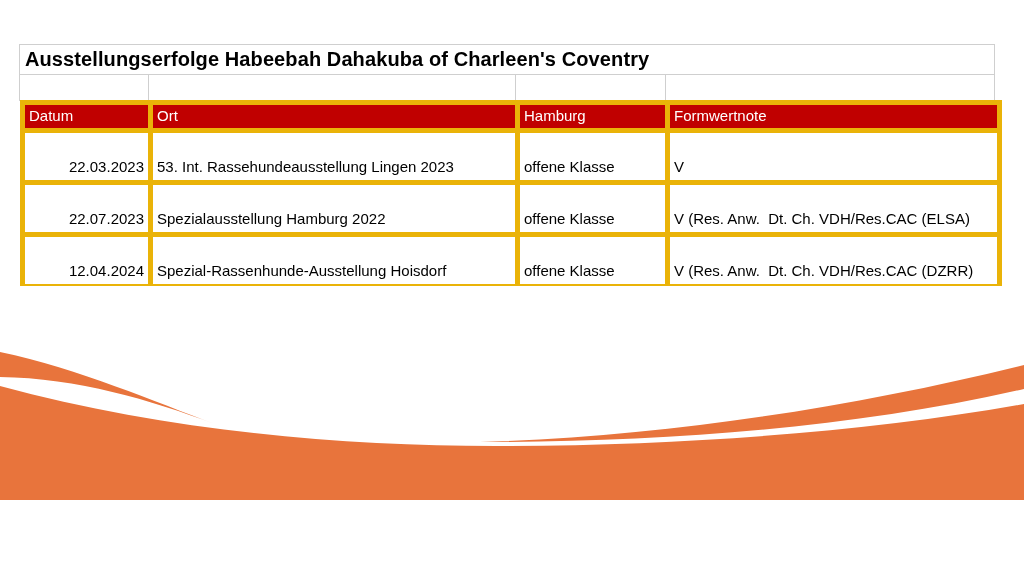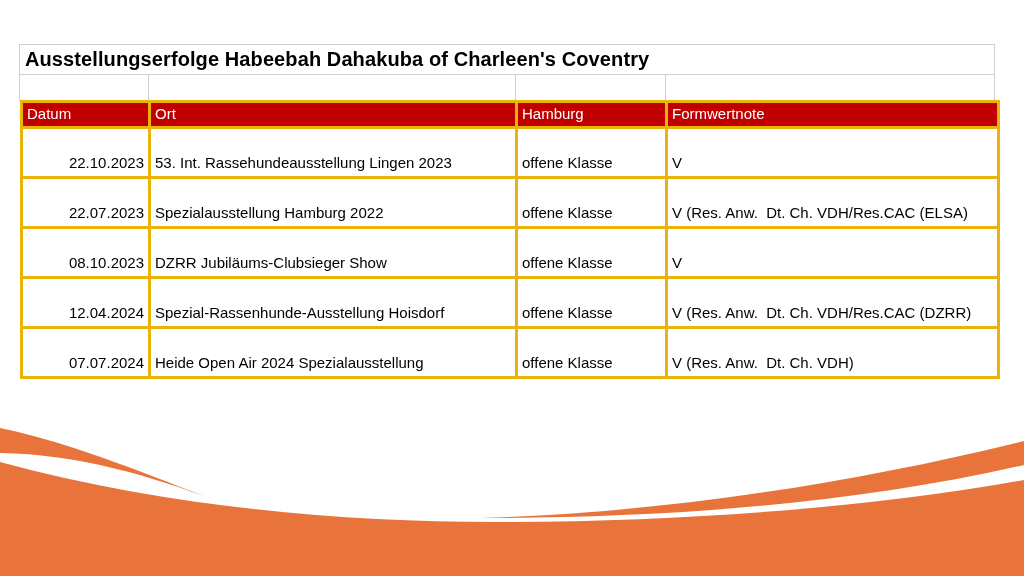--- a/index.html
+++ b/index.html
@@ -1,17 +1,17 @@
 <!DOCTYPE html>
 <html><head>
 <meta charset="utf-8">
 <style>
   html,body { margin:0; padding:0; background:#ffffff; }
   .slide {
-    position:relative; width:1024px; height:576px; background:#ffffff;
+    position:relative; width:1024px; height:500px; background:#ffffff;
     overflow:hidden; font-family:"Liberation Sans", sans-serif; color:#000;
   }
 
   
   .title-row {
     position:absolute; left:19px; top:44px; width:976px; height:31px;
     box-sizing:border-box; border:1px solid #cfcfcf; background:#fff;
     display:flex; align-items:center; padding-left:5px;
     font-size:20px; font-weight:bold; letter-spacing:0.1px; white-space:nowrap;
   }
@@ -26,21 +26,21 @@
   .spacer-cell:last-child { border-right:none; }
 
   
   table.results {
     position:absolute; left:20px; top:100px;
     border-collapse:collapse; table-layout:fixed;
     border:2px solid #000; background:#fff;
   }
   .results th, .results td {
     box-sizing:content-box;
-    border:3px solid #eab308;
+    border:5px solid #eab308;
     vertical-align:bottom;
     font-size:15px;
     padding:2px 4px 5px 4px;
     overflow:hidden;
     white-space:pre;
   }
   .results thead th {
     background:#c00000; color:#ffffff;
     font-weight:normal; text-align:left;
     height:17px; padding-bottom:4px;
@@ -76,48 +76,36 @@
     <thead>
       <tr>
         <th>Datum</th>
         <th>Ort</th>
         <th>Hamburg</th>
         <th>Formwertnote</th>
       </tr>
     </thead>
     <tbody>
         <tr>
-      <td class="date-cell">22.10.2023</td>
+      <td class="date-cell">22.03.2023</td>
       <td>53. Int. Rassehundeausstellung Lingen 2023</td>
       <td>offene Klasse</td>
       <td>V</td>
     </tr>
         <tr>
       <td class="date-cell">22.07.2023</td>
       <td>Spezialausstellung Hamburg 2022</td>
       <td>offene Klasse</td>
       <td>V (Res. Anw.  Dt. Ch. VDH/Res.CAC (ELSA)</td>
     </tr>
         <tr>
-      <td class="date-cell">08.10.2023</td>
-      <td>DZRR Jubiläums-Clubsieger Show</td>
-      <td>offene Klasse</td>
-      <td>V</td>
-    </tr>
-        <tr>
       <td class="date-cell">12.04.2024</td>
       <td>Spezial-Rassenhunde-Ausstellung Hoisdorf</td>
       <td>offene Klasse</td>
       <td>V (Res. Anw.  Dt. Ch. VDH/Res.CAC (DZRR)</td>
-    </tr>
-        <tr>
-      <td class="date-cell">07.07.2024</td>
-      <td>Heide Open Air 2024 Spezialausstellung</td>
-      <td>offene Klasse</td>
-      <td>V (Res. Anw.  Dt. Ch. VDH)</td>
     </tr>
       </tbody>
   </table>
 
   <svg class="wave" viewBox="0 0 1024 166" preserveAspectRatio="none">
     <path d="M0,52 C170,98 350,113 510,112 C700,111 880,96 1024,70 L1024,166 L0,166 Z" fill="#e8743c"></path>
     <path d="M0,18 C80,35 155,68 215,90 C150,66 78,44 0,43 Z" fill="#e8743c"></path>
     <path d="M480,108 C660,103 850,74 1024,31 L1024,55 C850,95 660,108 480,108 Z" fill="#e8743c"></path>
   </svg>
 

